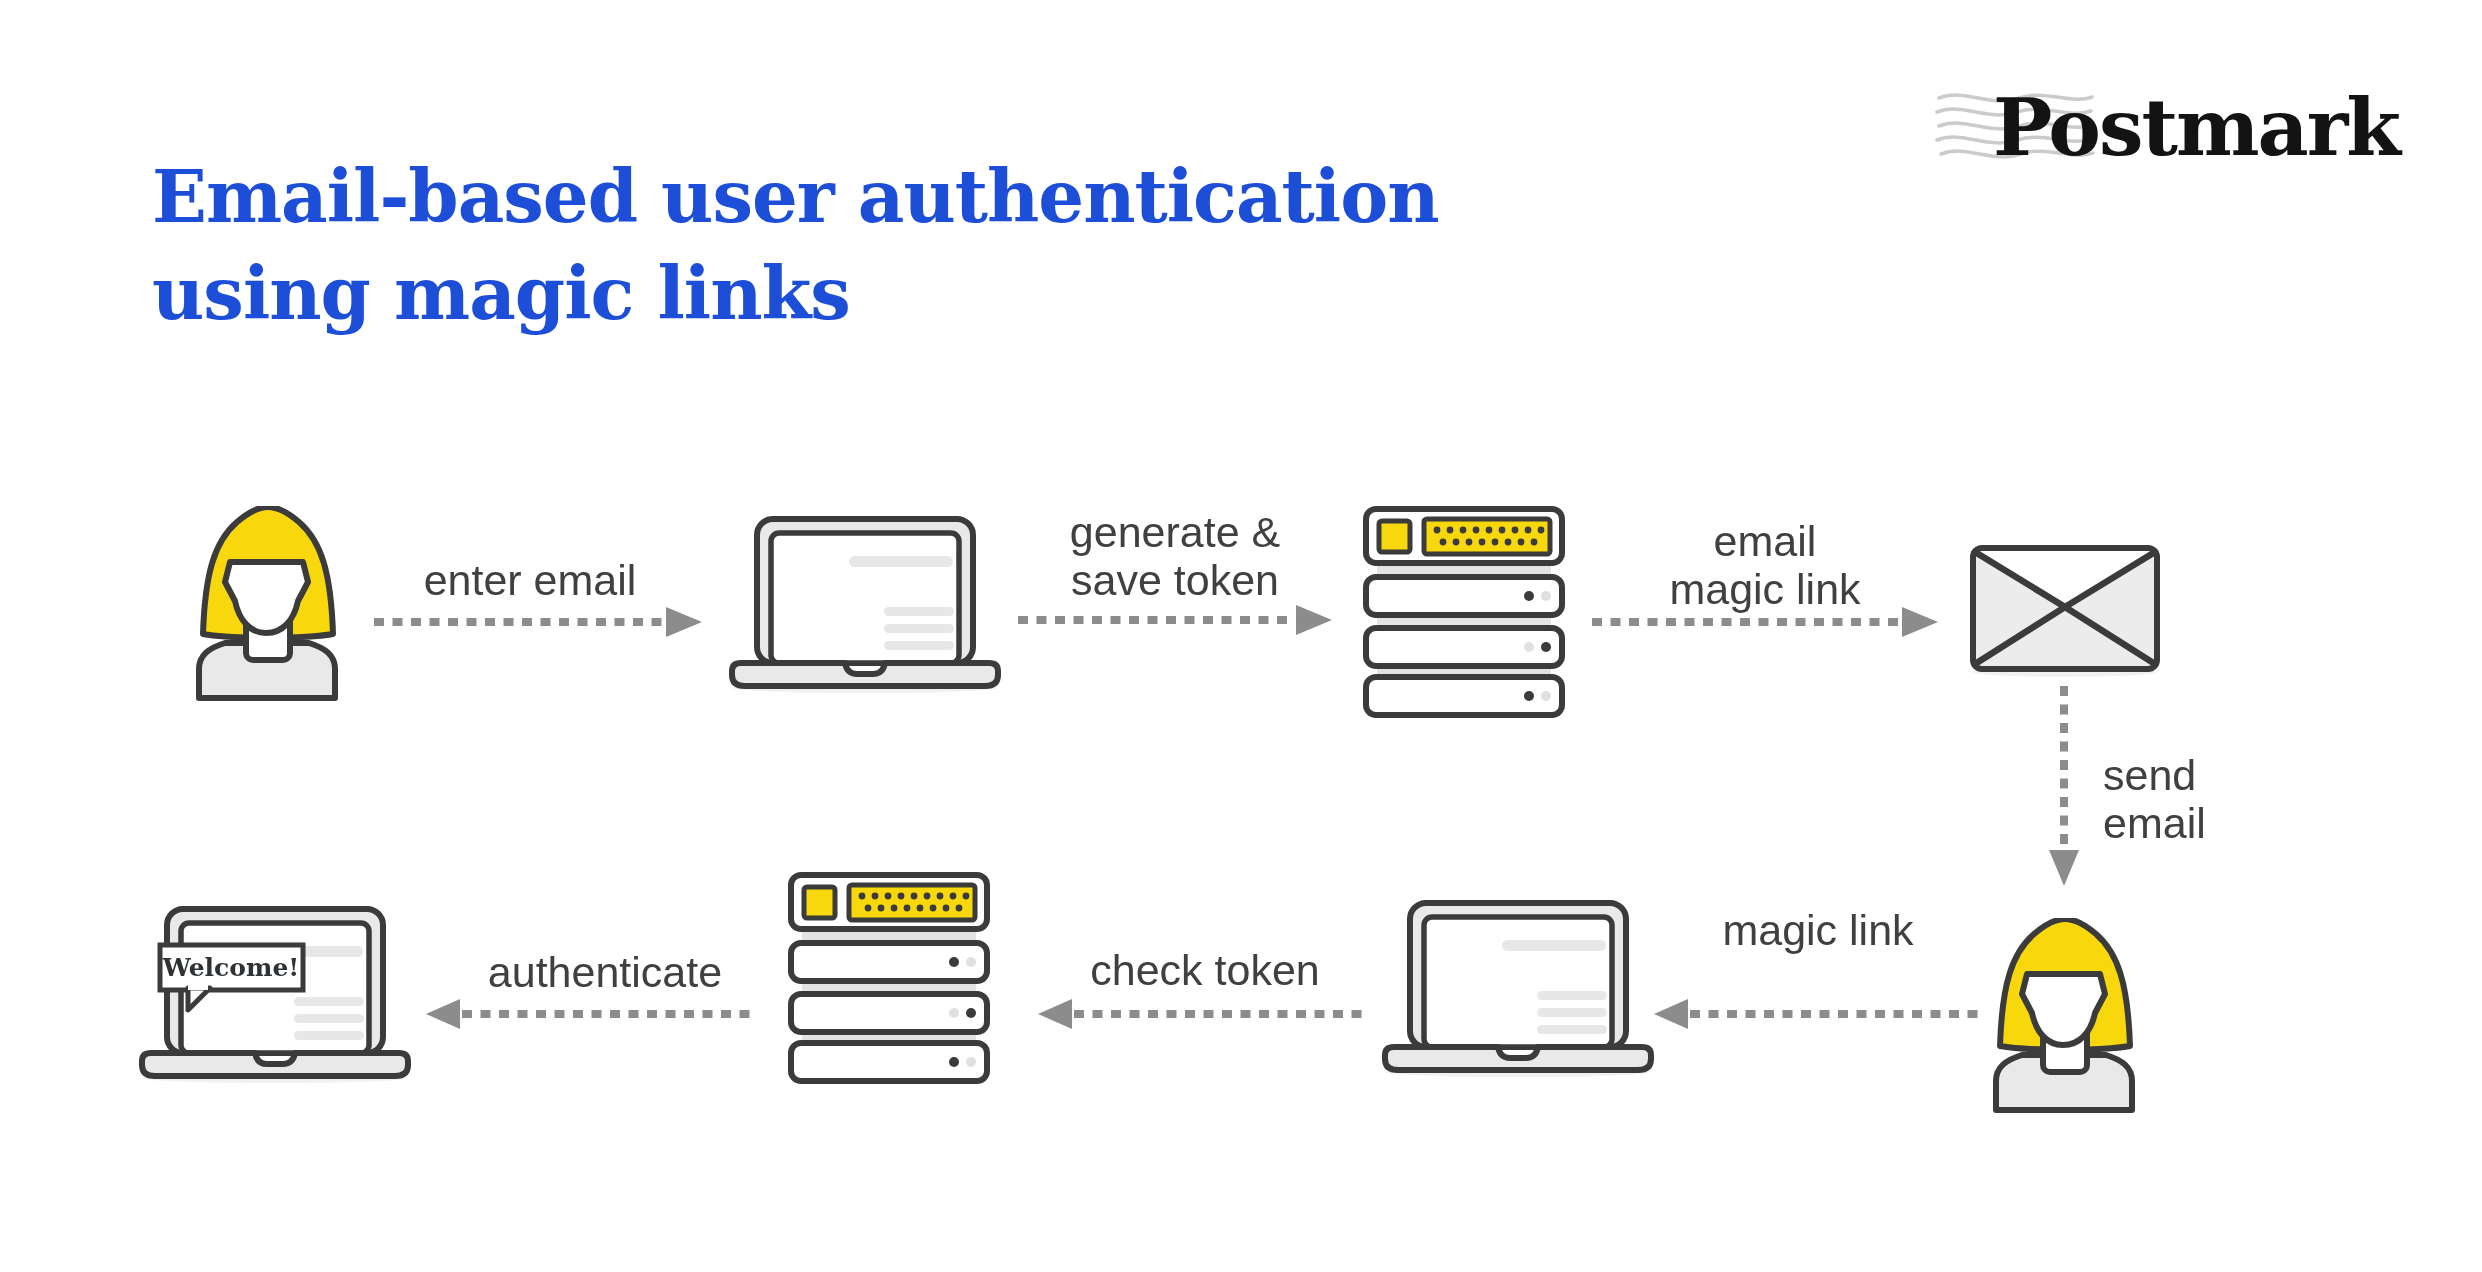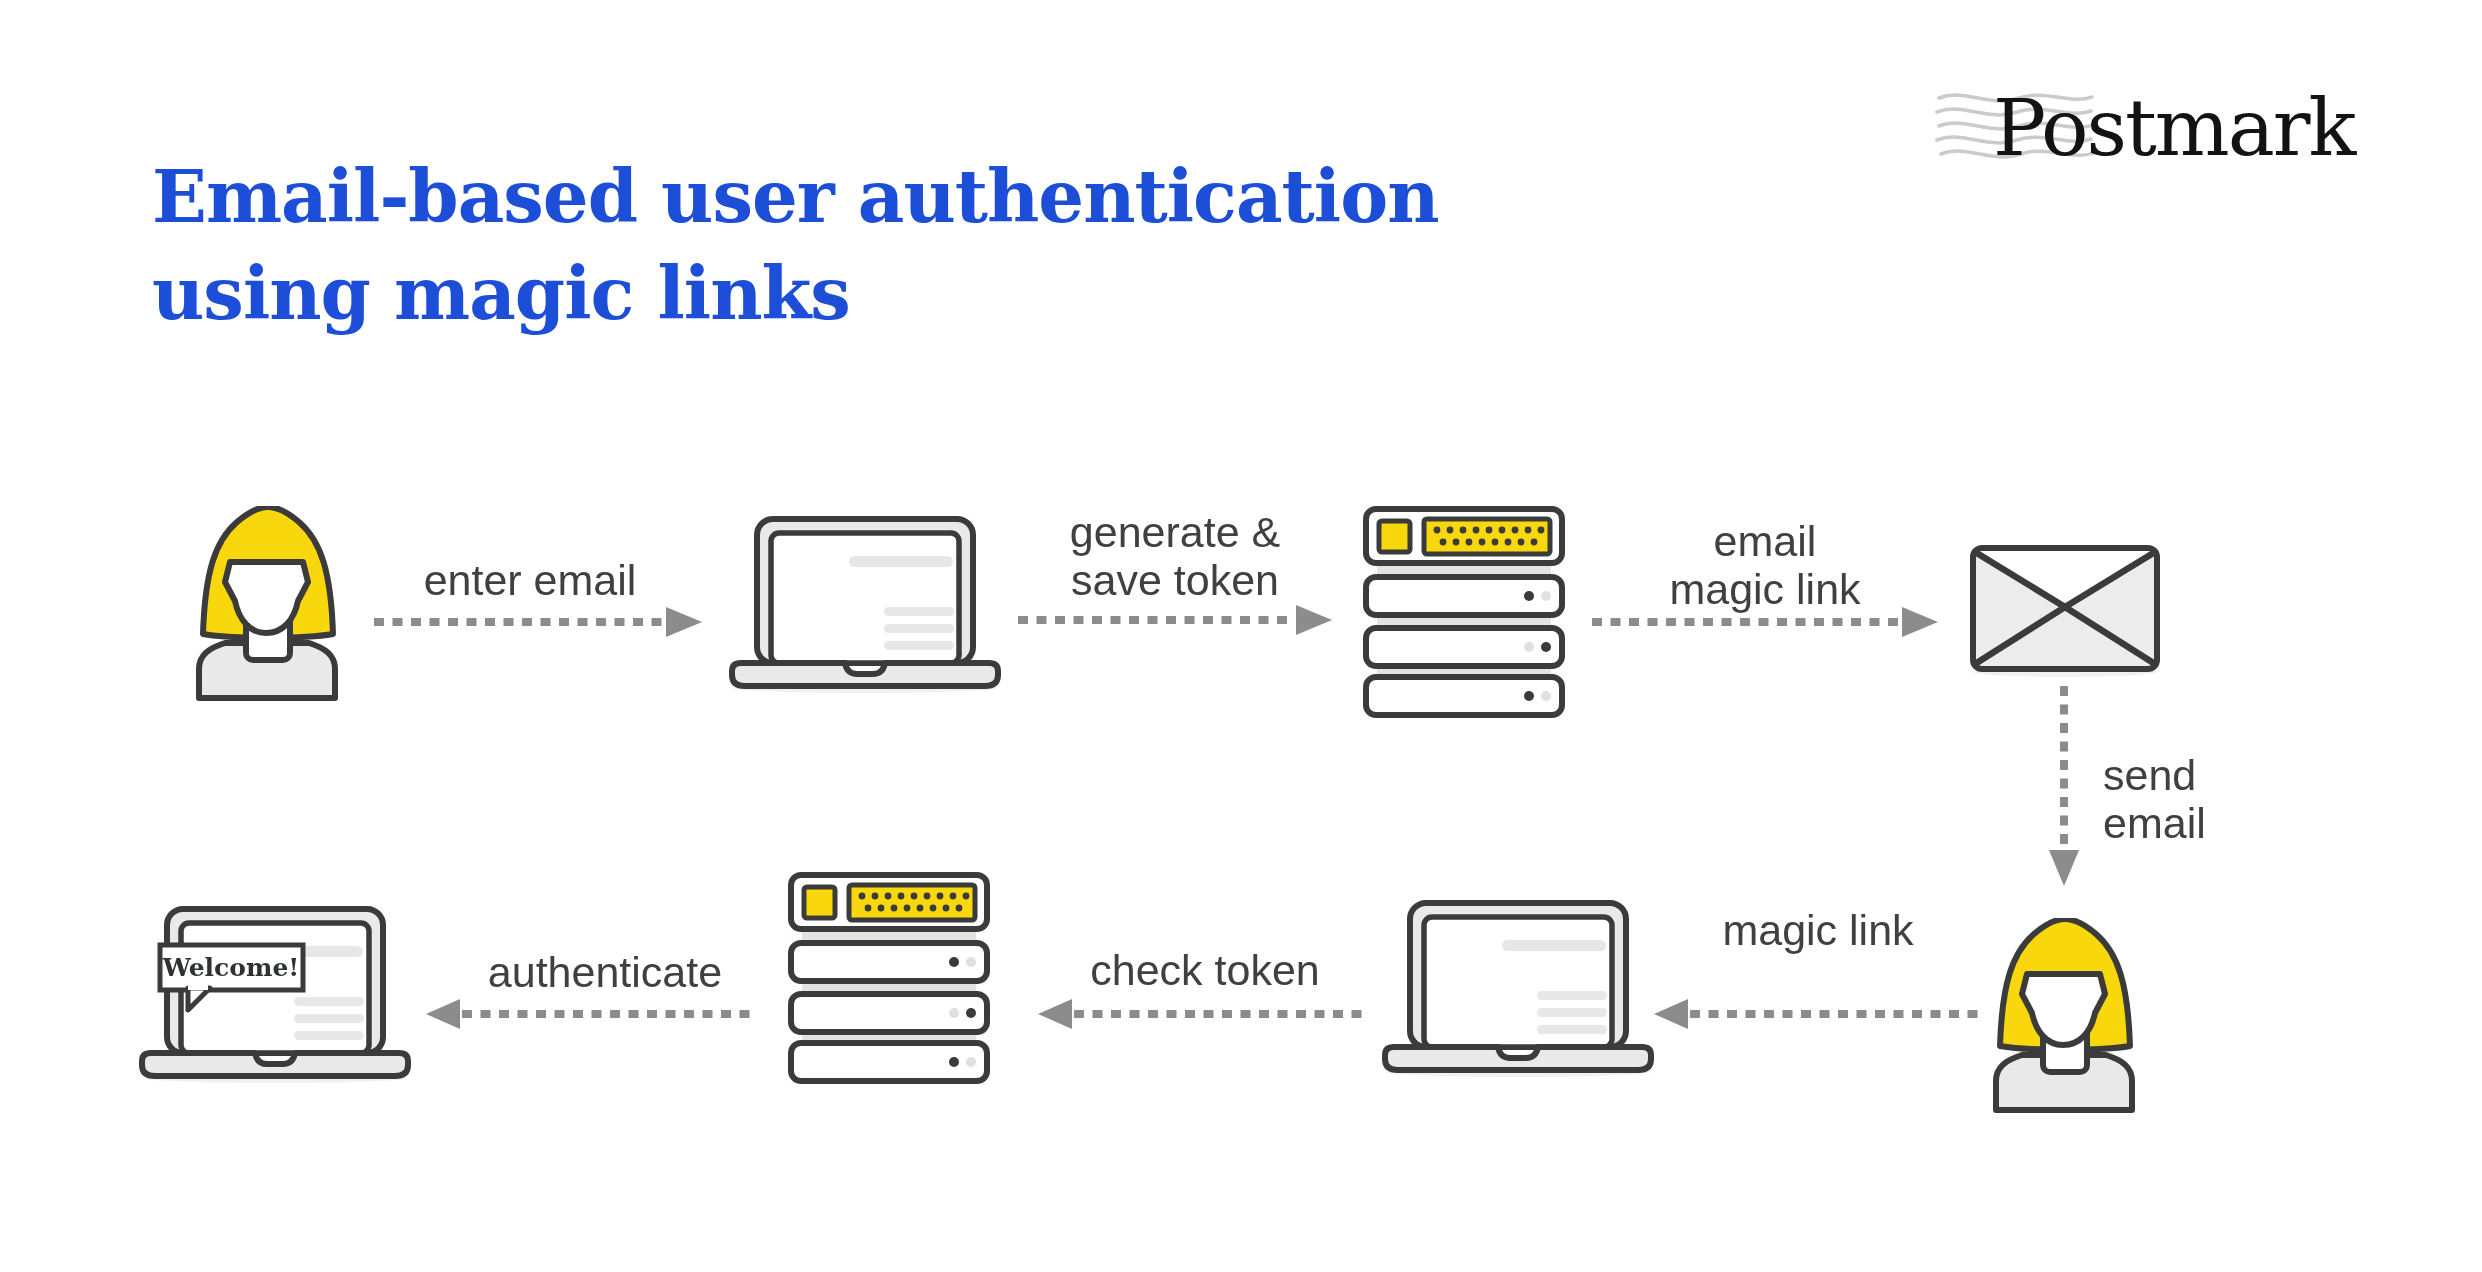--- a/index.html
+++ b/index.html
@@ -19,21 +19,21 @@
     font-size:72px; line-height:97px;
     letter-spacing:-1px;
     color:#1d4ed8;
     white-space:nowrap;
   }
   .logo { position:absolute; left:1935px; top:70px; width:450px; height:110px; }
   .logo-waves { position:absolute; left:0; top:20px; }
   .logo-text {
     position:absolute; left:58px; top:8px;
     font-family:"DejaVu Serif", serif;
-    font-weight:400; font-size:79px; line-height:100px;
+    font-weight:700; font-size:79px; line-height:100px;
     letter-spacing:-2px;
     color:#131313;
     white-space:nowrap;
   }
 
   
   .icon-node { position:absolute; }
   .arrow { position:absolute; }
   .flow-label {
     position:absolute;

